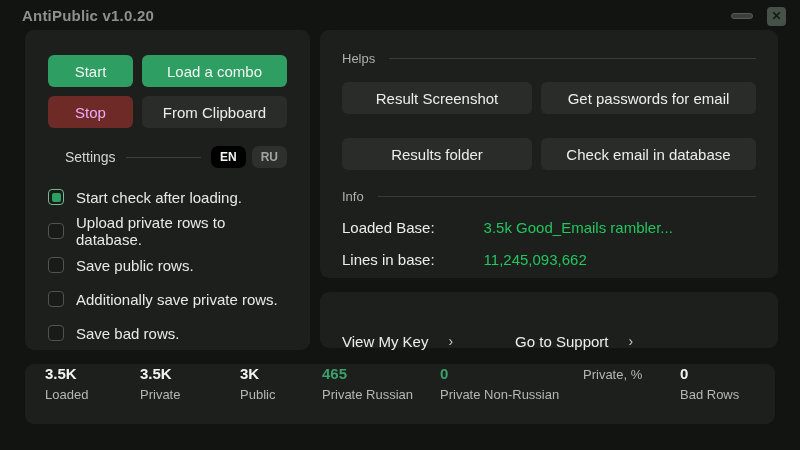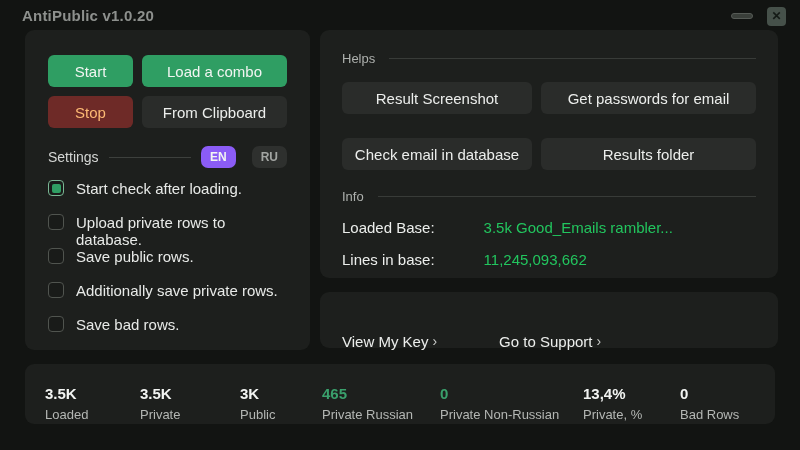--- a/index.html
+++ b/index.html
@@ -43,38 +43,38 @@
   .btn-grid {
     display: grid; grid-template-columns: 85px 145px; gap: 9px;
   }
   .btn {
     height: 32px; border: none; border-radius: 6px;
     font-family: "Liberation Sans", sans-serif; font-size: 15px;
     display: flex; align-items: center; justify-content: center;
     cursor: pointer;
   }
   .btn-green { background: #2f9e63; color: #f2f5f2; }
-  .btn-stop  { background: #6e2a27; color: #fdba74; }
+  .btn-stop  { background: #6e2a27; color: #f0abfc; }
   .btn-dark  { background: #2a2c2a; color: #eceeec; }
 
   .settings-row {
     margin-top: 18px; display: flex; align-items: center; height: 22px;
   }
-  .settings-label { font-size: 14px; color: #d4d6d4; }
+  .settings-label { font-size: 14px; color: #d4d6d4; margin-left: 17px; }
   .settings-line { flex: 1; height: 1px; background: #3d403d; margin: 0 10px; }
   .lang-pill {
     height: 22px; padding: 0 9px; border-radius: 7px;
     font-size: 12px; font-weight: 700;
     display: flex; align-items: center; justify-content: center; cursor: pointer;
   }
-  .lang-en { background: #8b5cf6; color: #f2f5f2; margin-right: 16px; }
+  .lang-en { background: #000000; color: #f2f5f2; margin-right: 6px; }
   .lang-ru { background: #2e302e; color: #a2a5a2; }
 
   .checkbox-list { margin-top: 12px; }
-  .check-row { display: flex; align-items: flex-start; height: 34px; cursor: pointer; }
+  .check-row { display: flex; align-items: center; height: 34px; cursor: pointer; }
   .checkbox {
     width: 16px; height: 16px; border-radius: 4px;
     border: 1.5px solid #50544f; background: #191b19;
     margin-right: 12px; flex-shrink: 0;
     display: flex; align-items: center; justify-content: center;
   }
   .checkbox.checked { border-color: #79b794; }
   .checkbox.checked::after {
     content: ""; width: 9px; height: 9px; border-radius: 2px; background: #2f9e63;
   }
@@ -95,28 +95,28 @@
   .info-label { color: #eceeec; margin-right: 8px; }
   .info-value { color: #22c55e; margin-left: 24px; }
 
   
   .links-panel {
     left: 320px; top: 292px; width: 458px; height: 56px;
     display: flex; align-items: center; padding: 0 22px; gap: 62px;
   }
   .link-item {
     font-size: 15px; color: #eceeec; cursor: pointer;
-    display: flex; align-items: flex-start; gap: 4px; margin-top: 42px;
+    display: flex; align-items: flex-start; gap: 20px; margin-top: 42px;
   }
   .link-chevron { color: #c9ccc9; font-size: 14px; }
 
   
   .stats-bar {
     left: 25px; top: 364px; width: 750px; height: 60px;
-    display: flex; align-items: flex-end; padding: 0 0 0 20px;
+    display: flex; align-items: flex-start; padding: 0 0 0 20px;
   }
   .stat { display: flex; flex-direction: column; justify-content: center; }
   .stat-value { font-size: 15px; font-weight: 600; color: #f2f4f2; line-height: 20px; }
   .stat-value.green { color: #3aa06c; }
   .stat-label { font-size: 13px; color: #b4b7b4; line-height: 18px; margin-top: 2px; }
   .stat:nth-child(1) { width: 95px; }
   .stat:nth-child(2) { width: 100px; }
   .stat:nth-child(3) { width: 82px; }
   .stat:nth-child(4) { width: 118px; }
   .stat:nth-child(5) { width: 143px; }
@@ -174,22 +174,22 @@
 
 <div class="panel right-panel">
   <div class="section-head">
     <span class="section-label">Helps</span>
     <span class="section-line"></span>
   </div>
 
   <div class="helps-grid">
     <button class="btn btn-dark">Result Screenshot</button>
     <button class="btn btn-dark">Get passwords for email</button>
+    <button class="btn btn-dark">Results folder</button>
     <button class="btn btn-dark">Check email in database</button>
-    <button class="btn btn-dark">Results folder</button>
   </div>
 
   <div class="section-head info-head">
     <span class="section-label">Info</span>
     <span class="section-line"></span>
   </div>
 
   <div class="info-row">
     <span class="info-label">Loaded Base:</span>
     <span class="info-value">3.5k Good_Emails rambler...</span>
@@ -226,20 +226,19 @@
   </div>
   <div class="stat">
     <span class="stat-value green">465</span>
     <span class="stat-label">Private Russian</span>
   </div>
   <div class="stat">
     <span class="stat-value green">0</span>
     <span class="stat-label">Private Non-Russian</span>
   </div>
   <div class="stat">
-    <span class="stat-value">13,4%</span>
     <span class="stat-label">Private, %</span>
   </div>
   <div class="stat">
     <span class="stat-value">0</span>
     <span class="stat-label">Bad Rows</span>
   </div>
 </div>
 
 </body></html>

